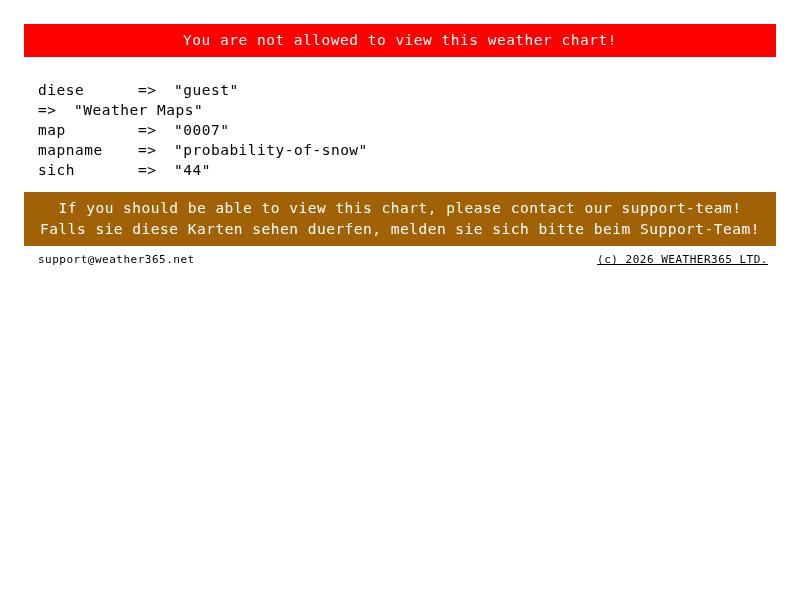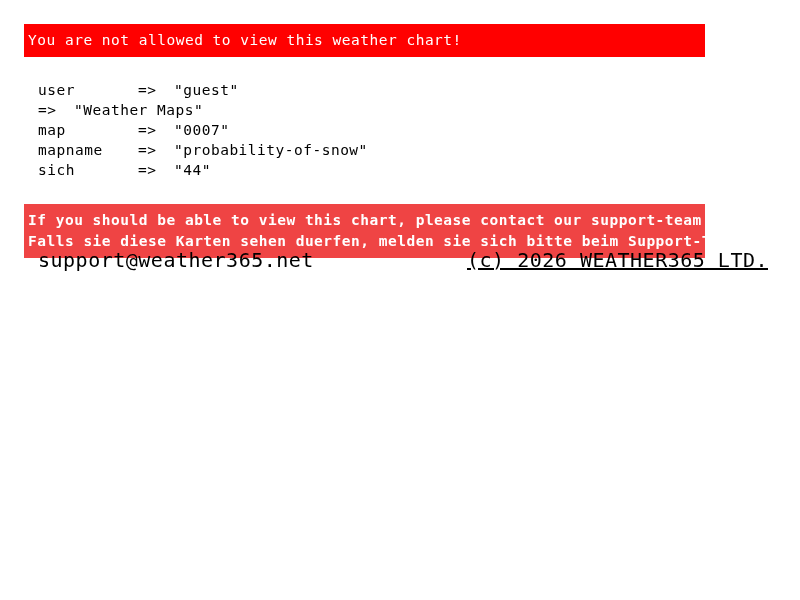--- a/index.html
+++ b/index.html
@@ -18,38 +18,38 @@
   .page {
     position: absolute;
     left: 0;
     top: 0;
     width: 800px;
     height: 600px;
   }
   .banner {
     position: absolute;
     left: 24px;
-    width: 681px;
+    width: 752px;
     box-sizing: border-box;
     padding: 6px 4px;
     font-size: 14.5px;
     line-height: 21px;
     letter-spacing: 0.5px;
     white-space: nowrap;
+    text-align: center;
   }
   .banner-error {
     top: 24px;
     background: #ff0000;
     color: #ffffff;
   }
   .banner-info {
-    top: 204px;
-    background: #ef4444;
+    top: 192px;
+    background: #a16207;
     color: #ffffff;
-    font-weight: bold;
   }
   .banner-line {
     display: block;
   }
   .params {
     position: absolute;
     left: 38px;
     top: 80px;
     font-size: 14.5px;
     line-height: 20px;
@@ -70,42 +70,42 @@
   .param-val {
     display: inline-block;
   }
   .footer {
     position: absolute;
     left: 38px;
     top: 250px;
     width: 730px;
     display: flex;
     justify-content: space-between;
-    font-size: 20px;
+    font-size: 11px;
     line-height: 20px;
     letter-spacing: 0.5px;
     white-space: nowrap;
   }
   .footer-right {
     text-align: right;
     text-decoration: underline;
   }
 </style>
 </head>
 <body>
 
 <div class="page">
 
   <div class="banner banner-error">
     <span class="banner-line">You are not allowed to view this weather chart!</span>
   </div>
 
   <div class="params">
     <div class="param-row">
-      <span class="param-key">user</span>
+      <span class="param-key">diese</span>
       <span class="param-arrow">=&gt;</span>
       <span class="param-val">"guest"</span>
     </div>
     <div class="param-row">
       <span class="param-arrow">=&gt;</span>
       <span class="param-val">"Weather Maps"</span>
     </div>
     <div class="param-row">
       <span class="param-key">map</span>
       <span class="param-arrow">=&gt;</span>

